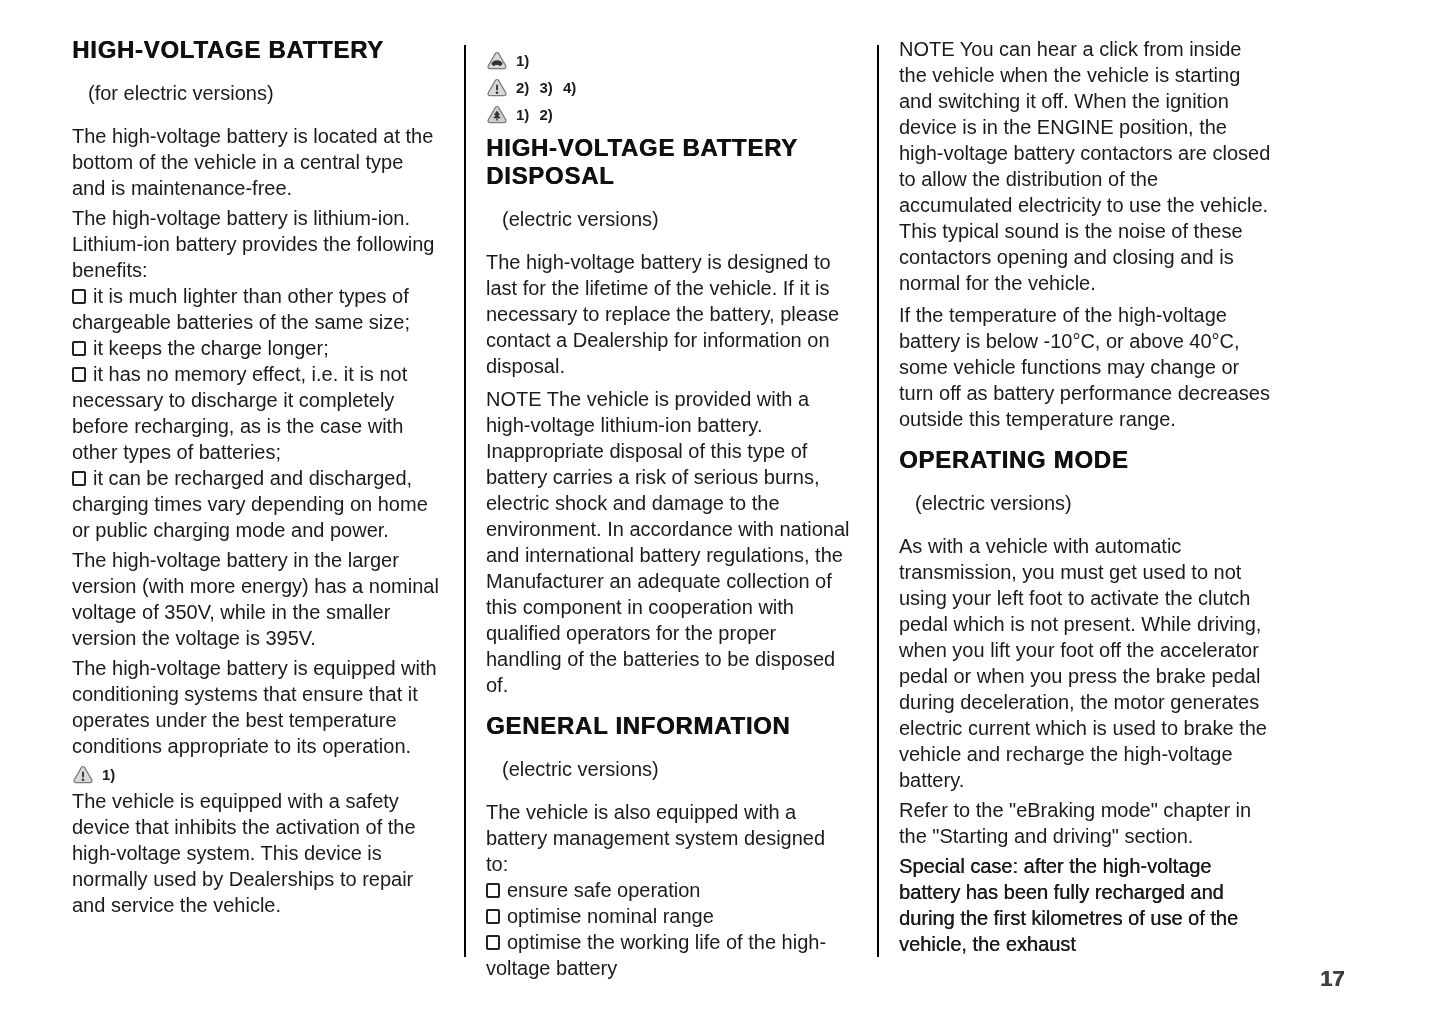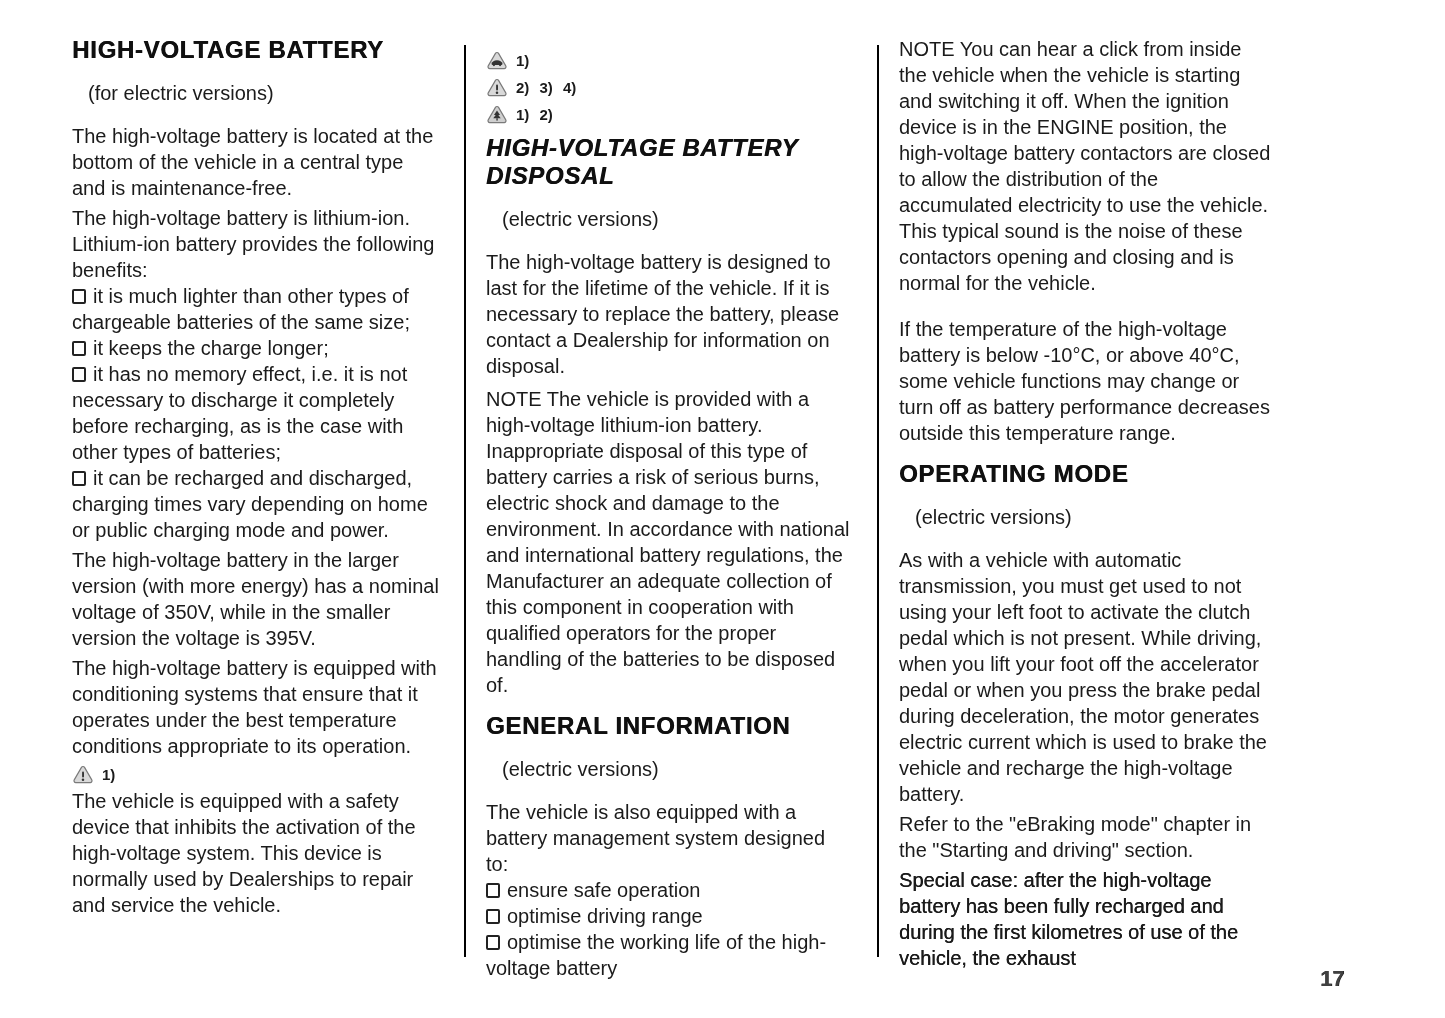--- a/index.html
+++ b/index.html
@@ -90,38 +90,38 @@
     <div class="icon-row">
       <svg width="22" height="19" viewBox="0 0 24 21">
         <path d="M13.7 2.6 a2 2 0 0 0 -3.4 0 L2.3 16.4 a2 2 0 0 0 1.7 3 h16 a2 2 0 0 0 1.7 -3 Z" fill="#cfcfcf" stroke="#7a7a7a" stroke-width="1.3" stroke-linejoin="round"></path>
         <path d="M12 6.2 L15.4 11 H8.6 Z" fill="#333"></path>
         <path d="M12 9.2 L16.1 14.6 H7.9 Z" fill="#333"></path>
         <rect x="11.3" y="14.6" width="1.5" height="2.6" fill="#333"></rect>
       </svg>
       <span class="refs">1) 2)</span>
     </div>
 
-    <h2 class="heading" style="margin-top:10px;font-style:italic;">HIGH-VOLTAGE BATTERY DISPOSAL</h2>
+    <h2 class="heading" style="margin-top:10px;">HIGH-VOLTAGE BATTERY DISPOSAL</h2>
     <p class="sub">(electric versions)</p>
     <p class="para">The high-voltage battery is designed to last for the lifetime of the vehicle. If it is necessary to replace the battery, please contact a Dealership for information on disposal.</p>
     <p class="para" style="margin-top:7px;">NOTE The vehicle is provided with a high-voltage lithium-ion battery. Inappropriate disposal of this type of battery carries a risk of serious burns, electric shock and damage to the environment. In accordance with national and international battery regulations, the Manufacturer an adequate collection of this component in cooperation with qualified operators for the proper handling of the batteries to be disposed of.</p>
 
     <h2 class="heading">GENERAL INFORMATION</h2>
     <p class="sub">(electric versions)</p>
     <p class="para">The vehicle is also equipped with a battery management system designed to:</p>
     <p class="bullet"><span class="sq"></span><span>ensure safe operation</span></p>
-    <p class="bullet"><span class="sq"></span><span>optimise driving range</span></p>
+    <p class="bullet"><span class="sq"></span><span>optimise nominal range</span></p>
     <p class="bullet"><span class="sq"></span><span>optimise the working life of the high-voltage battery</span></p>
   </div>
 
   <div class="divider" id="divider2"></div>
 
   <div class="col" id="col3">
     <p class="para" style="margin-top:0;">NOTE You can hear a click from inside the vehicle when the vehicle is starting and switching it off. When the ignition device is in the ENGINE position, the high-voltage battery contactors are closed to allow the distribution of the accumulated electricity to use the vehicle. This typical sound is the noise of these contactors opening and closing and is normal for the vehicle.</p>
-    <p class="para" style="margin-top:20px;">If the temperature of the high-voltage battery is below -10°C, or above 40°C, some vehicle functions may change or turn off as battery performance decreases outside this temperature range.</p>
+    <p class="para" style="margin-top:6px;">If the temperature of the high-voltage battery is below -10°C, or above 40°C, some vehicle functions may change or turn off as battery performance decreases outside this temperature range.</p>
     <h2 class="heading">OPERATING MODE</h2>
     <p class="sub">(electric versions)</p>
     <p class="para">As with a vehicle with automatic transmission, you must get used to not using your left foot to activate the clutch pedal which is not present. While driving, when you lift your foot off the accelerator pedal or when you press the brake pedal during deceleration, the motor generates electric current which is used to brake the vehicle and recharge the high-voltage battery.</p>
     <p class="para">Refer to the "eBraking mode" chapter in the "Starting and driving" section.</p>
     <p class="para bold">Special case: after the high-voltage battery has been fully recharged and during the first kilometres of use of the vehicle, the exhaust</p>
   </div>
 
   <div id="pageno">17</div>
 </div>
 

